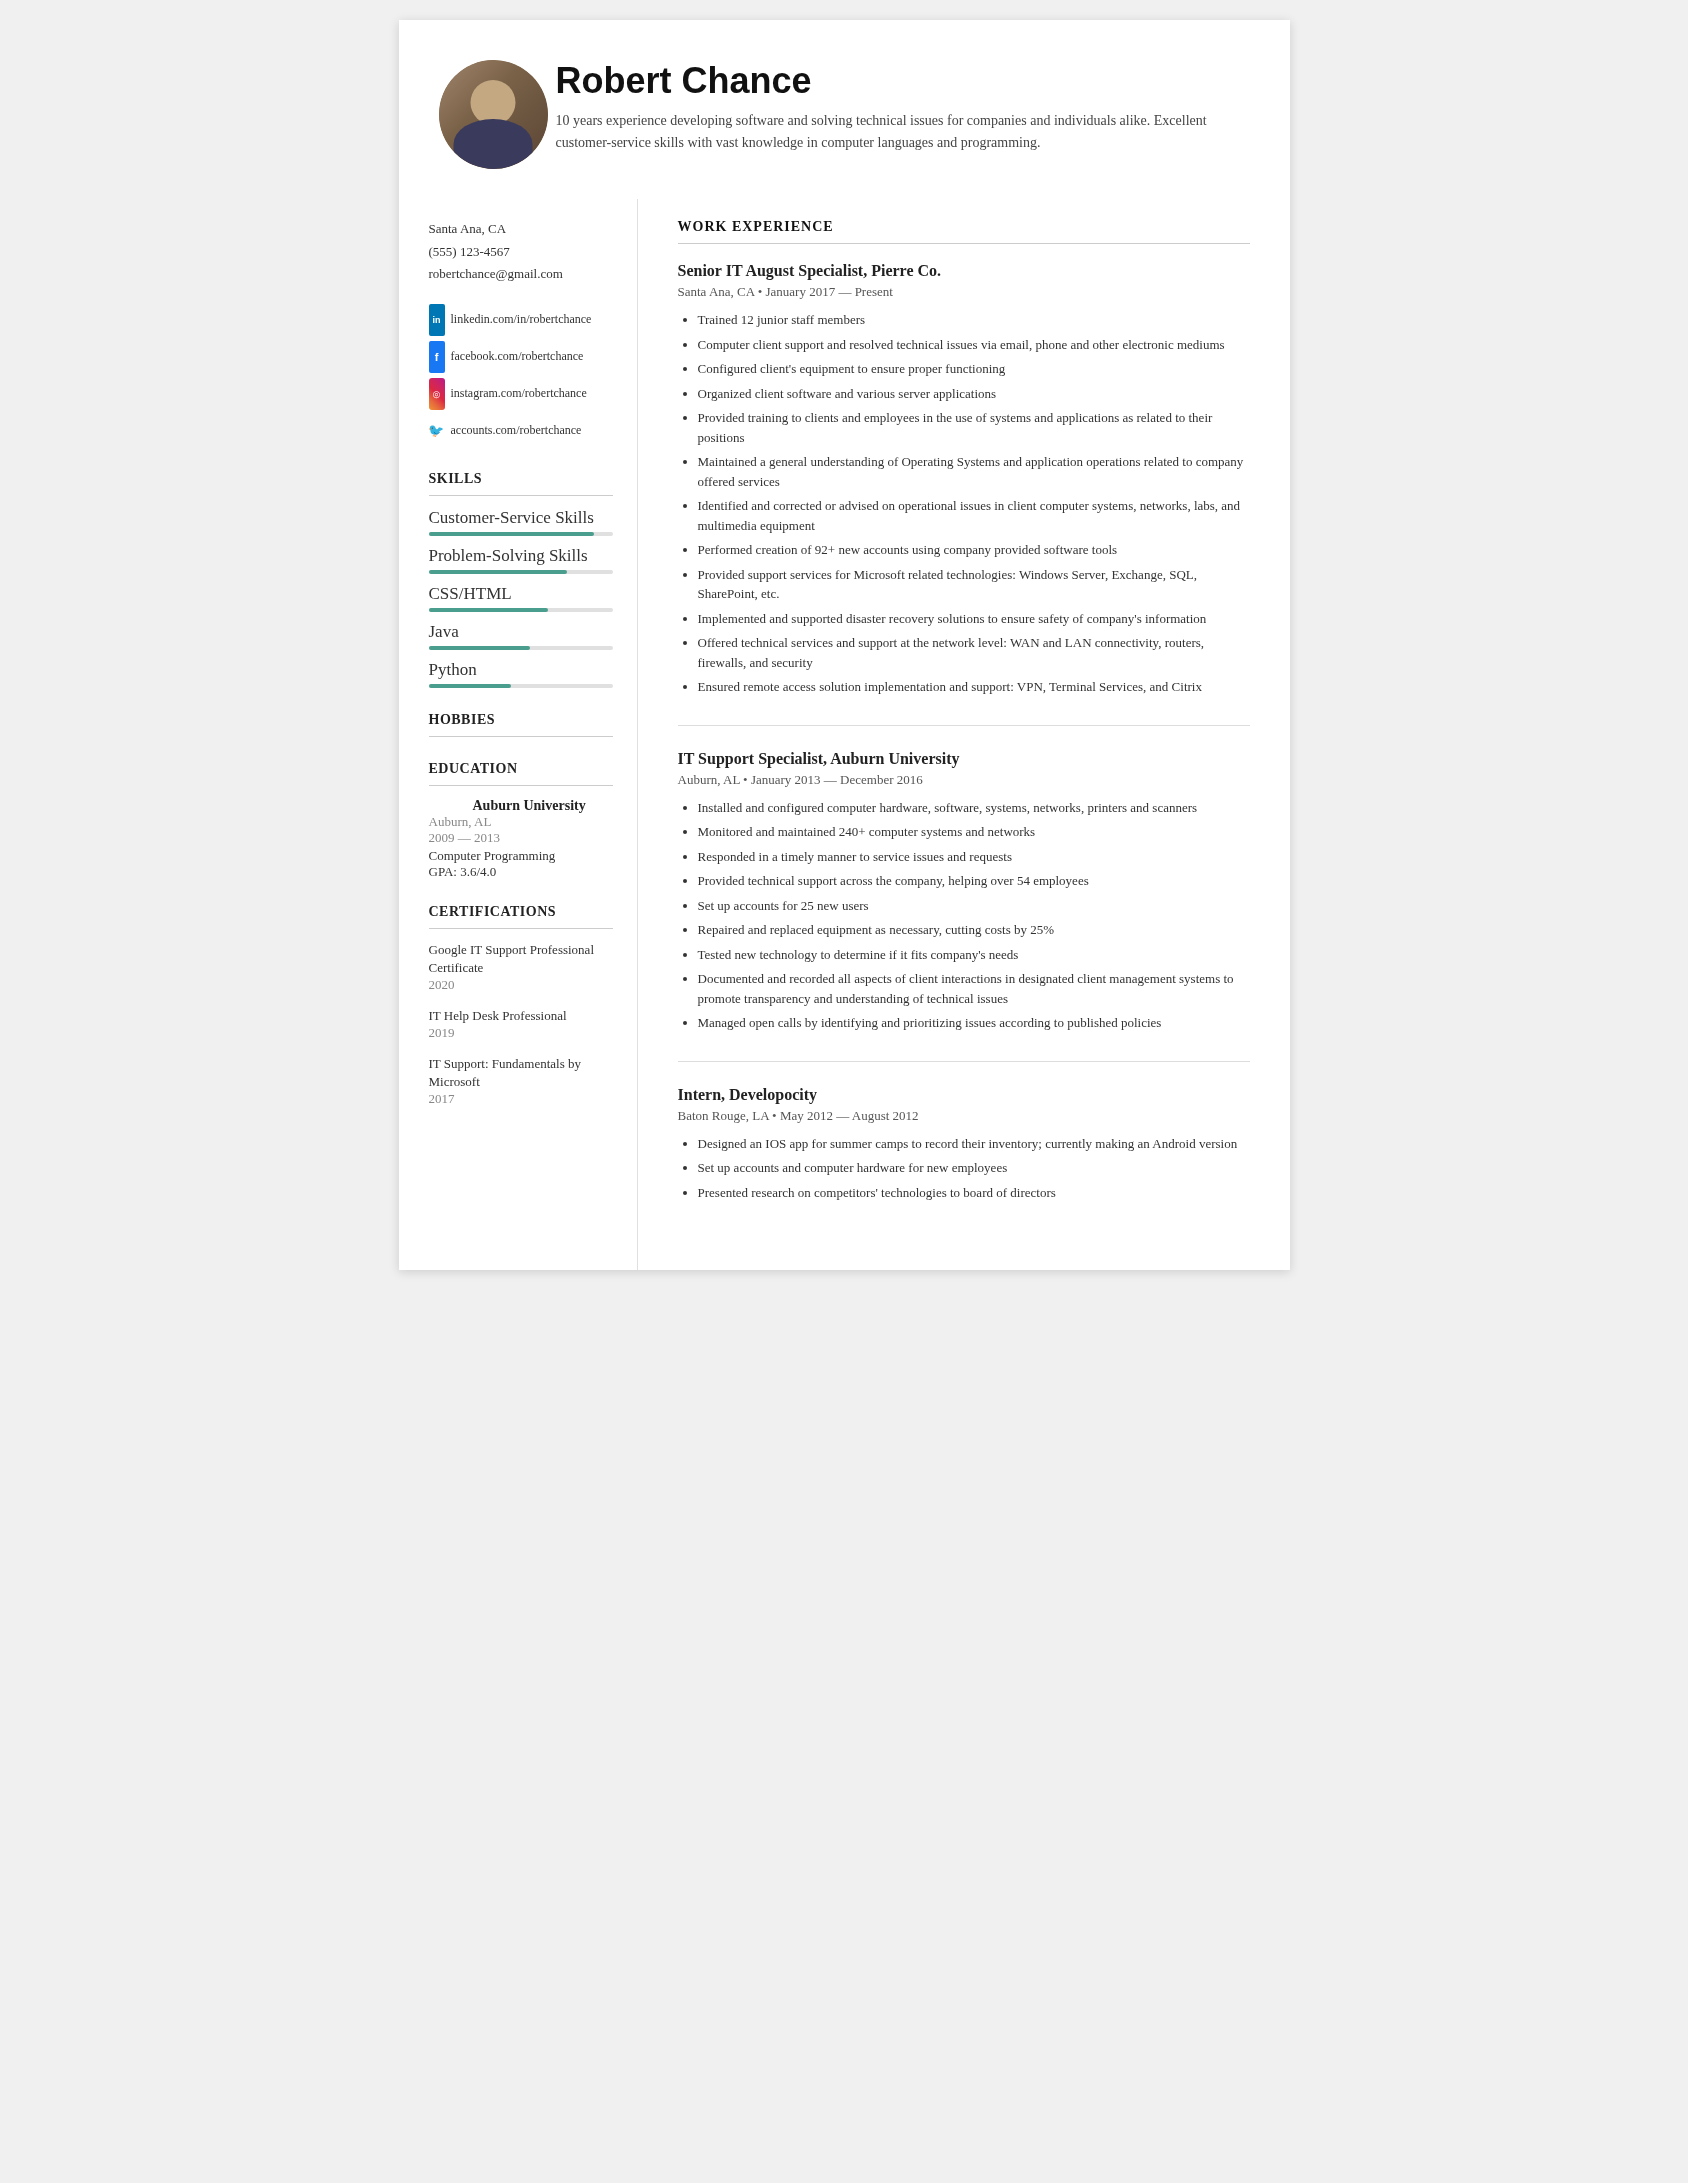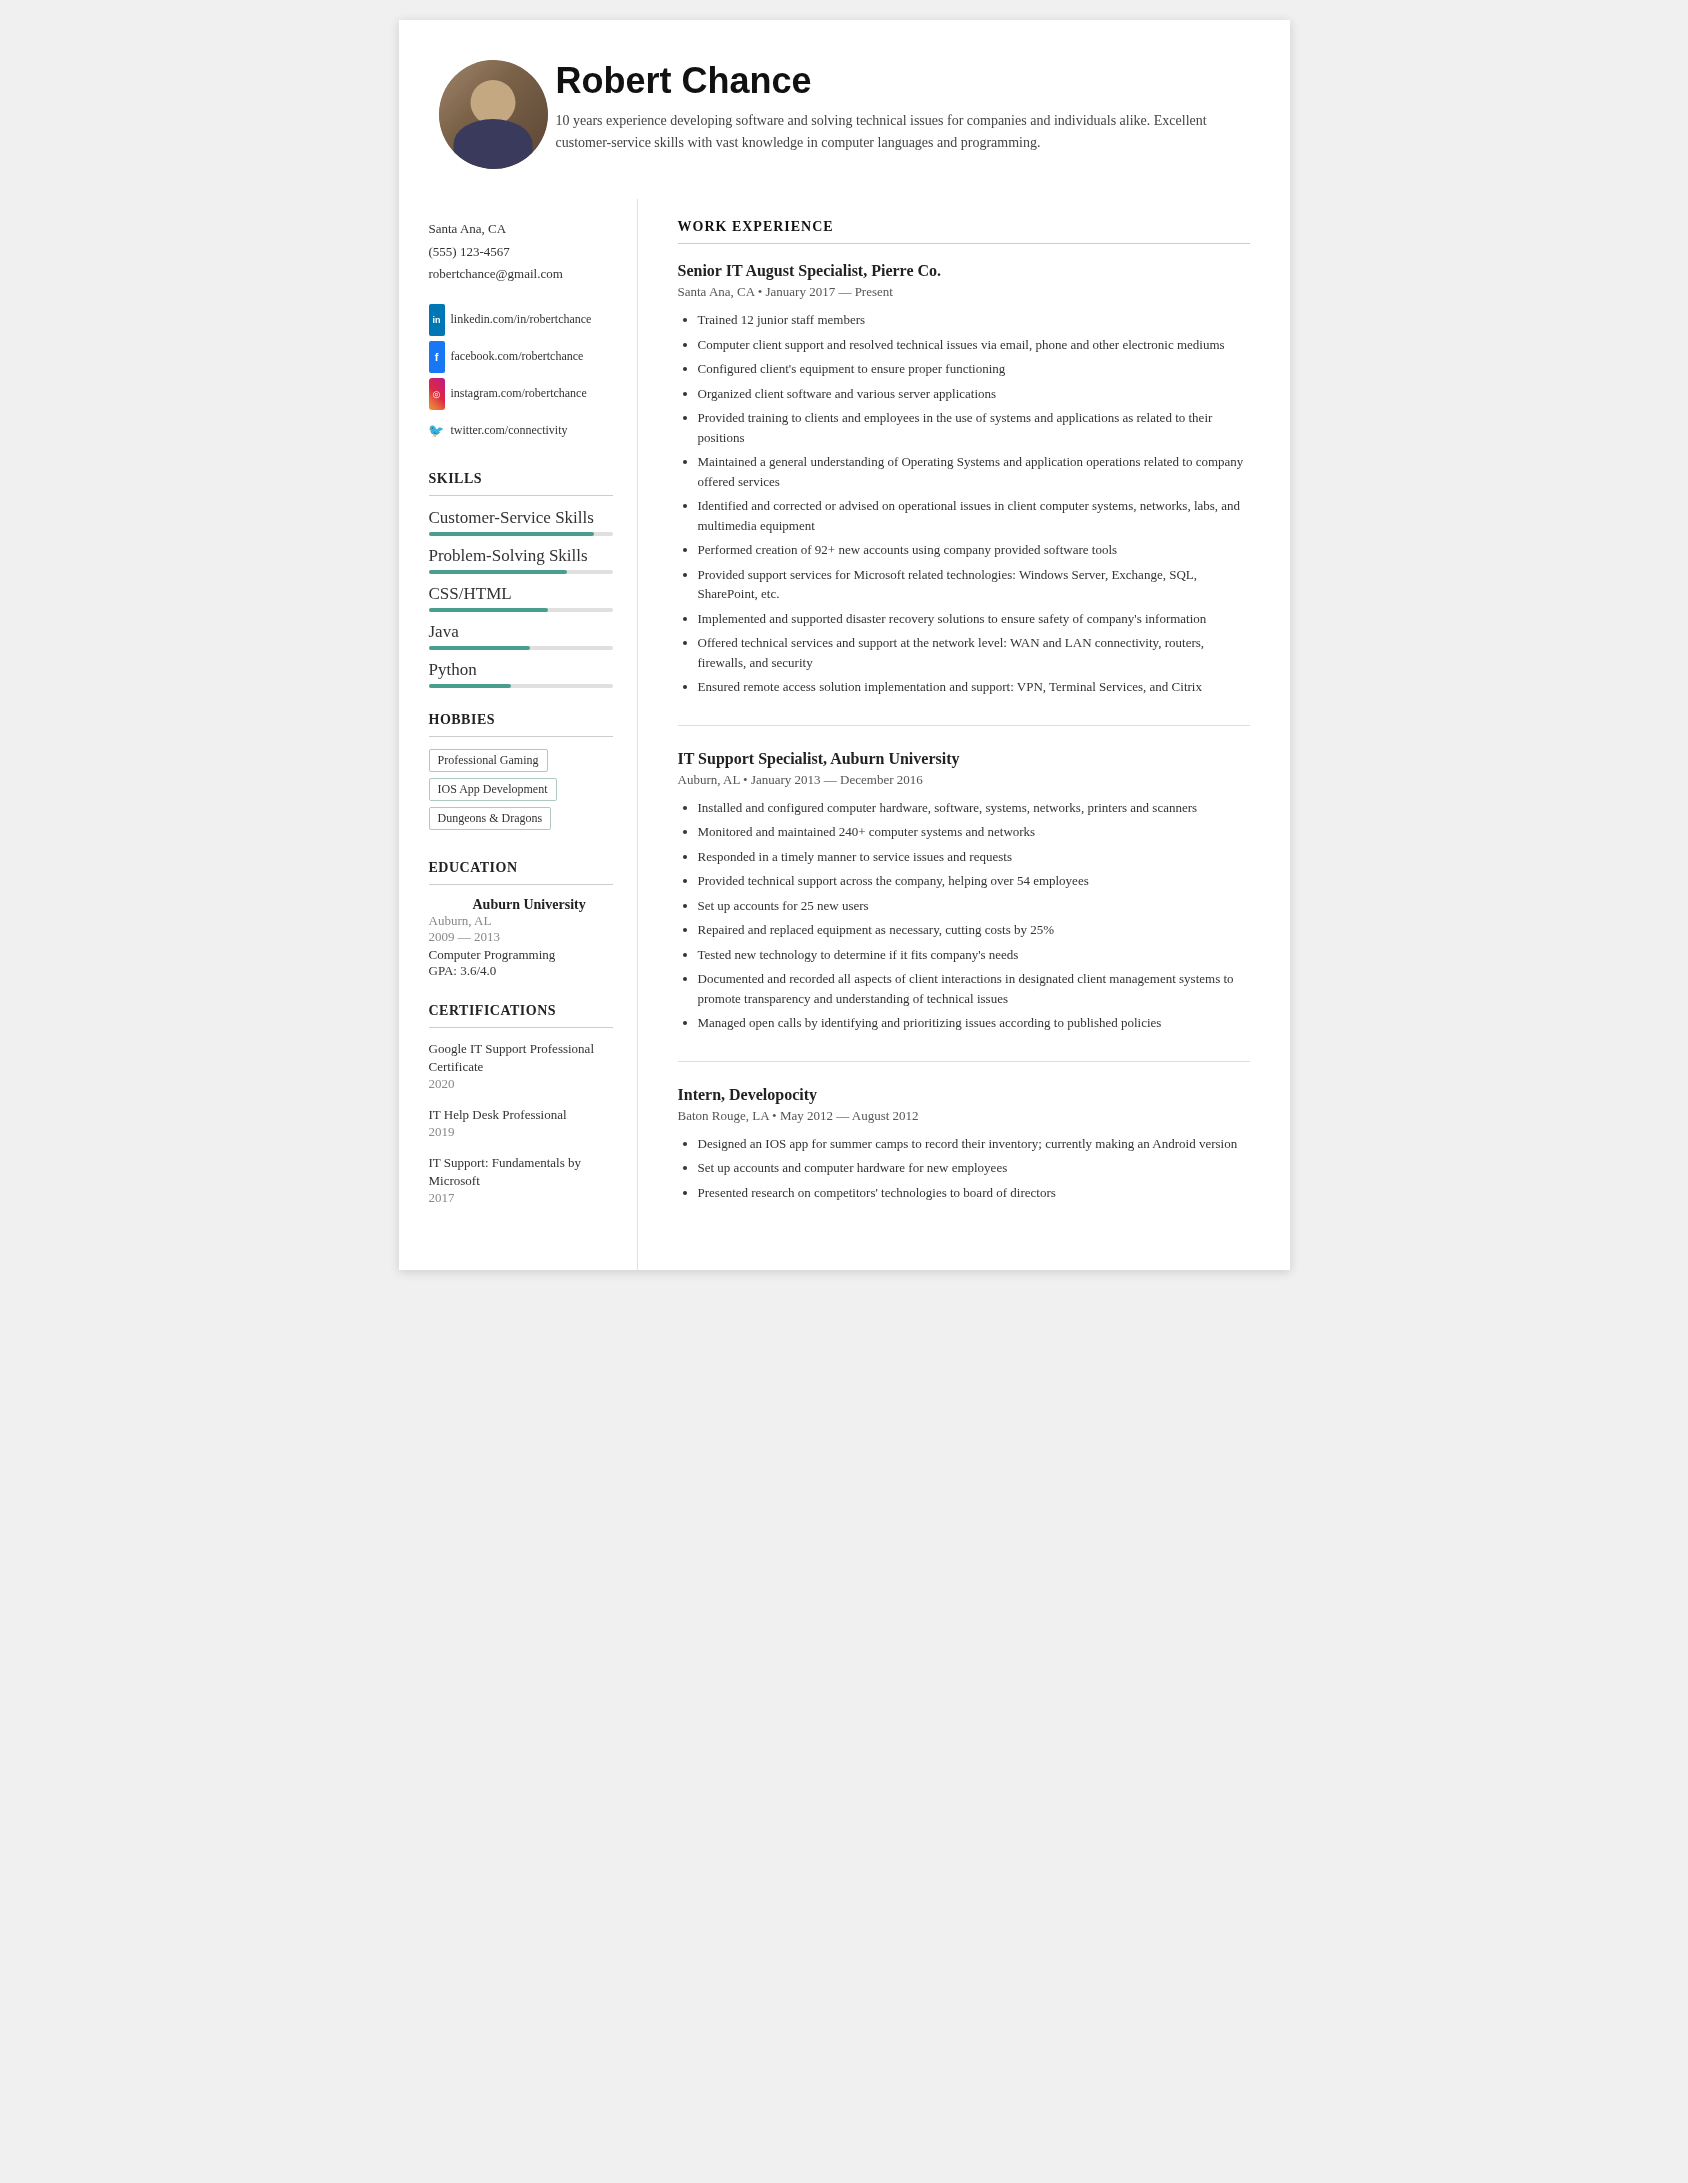--- a/index.html
+++ b/index.html
@@ -265,21 +265,21 @@
         <div class="social-item">
           <div class="social-icon facebook">f</div>
           <span class="social-text">facebook.com/robertchance</span>
         </div>
         <div class="social-item">
           <div class="social-icon instagram">◎</div>
           <span class="social-text">instagram.com/robertchance</span>
         </div>
         <div class="social-item">
           <div class="social-icon twitter">🐦</div>
-          <span class="social-text">twitter.com/connectivity</span>
+          <span class="social-text">accounts.com/robertchance</span>
         </div>
       </div>
 
       <div class="sidebar-section">
         <div class="section-title">SKILLS</div>
         <hr class="divider">
         <div id="skills-list">
             <div class="skill-item">
     <div class="skill-name">Customer-Service Skills</div>
     <div class="skill-bar-bg">
@@ -309,25 +309,20 @@
     <div class="skill-bar-bg">
       <div class="skill-bar-fill" style="width:45%"></div>
     </div>
   </div>
           </div>
       </div>
 
       <div class="sidebar-section">
         <div class="section-title">HOBBIES</div>
         <hr class="divider">
-        <div id="hobbies-list">
-            <div><span class="hobby-tag">Professional Gaming</span></div>
-            <div><span class="hobby-tag">IOS App Development</span></div>
-            <div><span class="hobby-tag">Dungeons &amp; Dragons</span></div>
-          </div>
       </div>
 
       <div class="sidebar-section">
         <div class="section-title">EDUCATION</div>
         <hr class="divider">
         <div id="education-list">
             <div class="edu-entry">
     <div class="edu-school">Auburn University</div>
     <div class="edu-location">Auburn, AL</div>
     <div class="edu-year">2009 — 2013</div>

